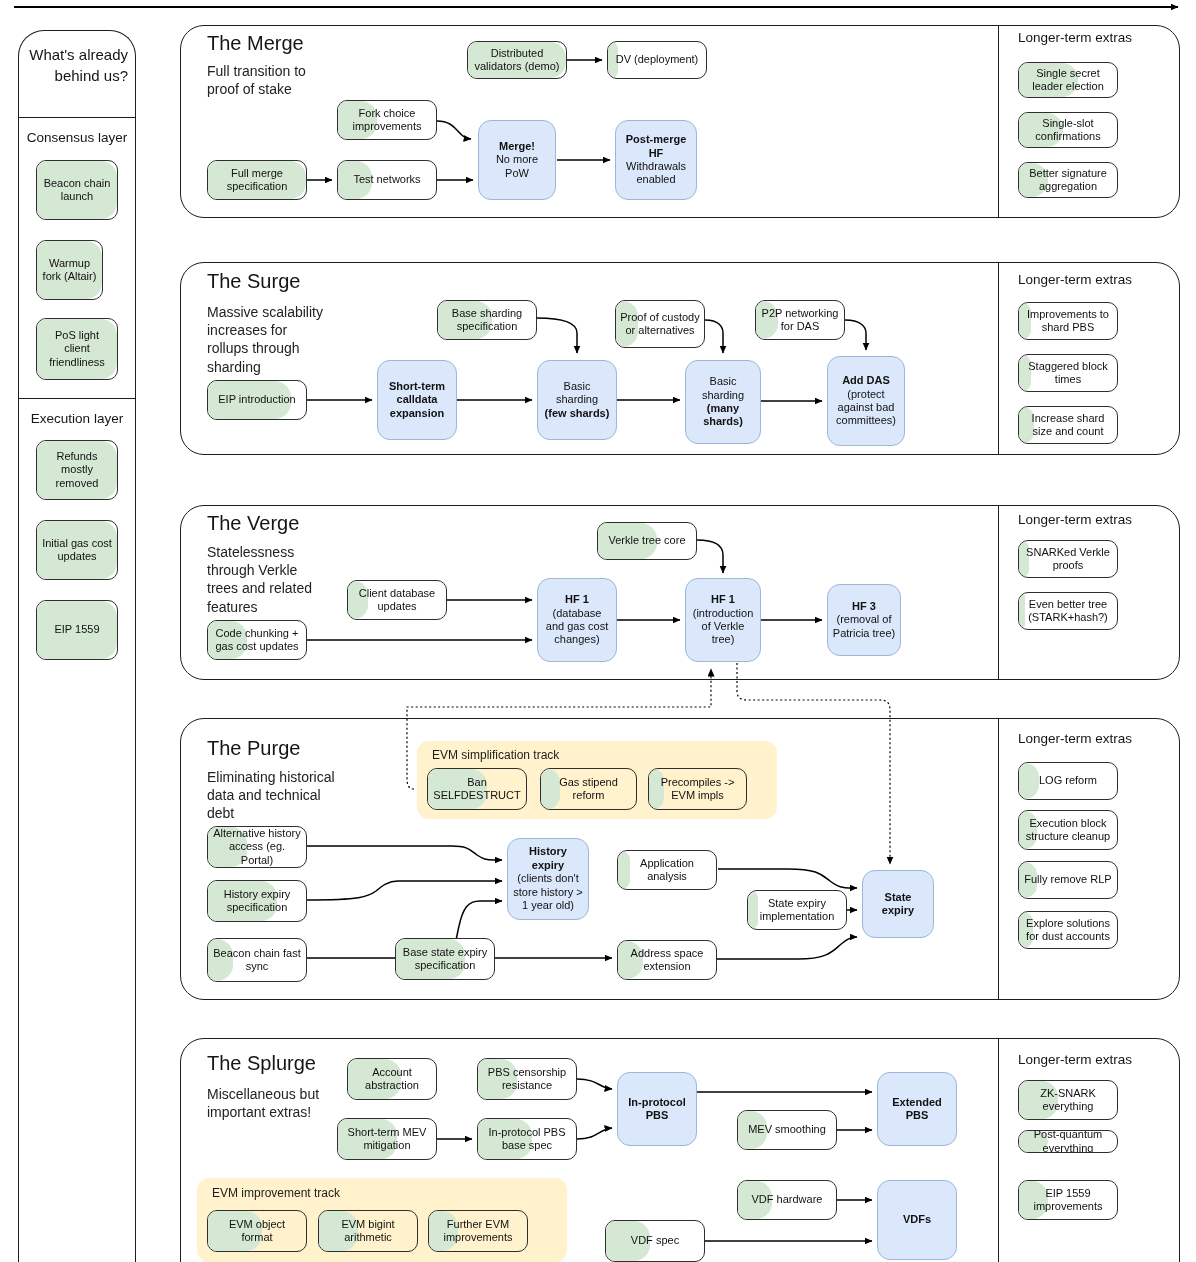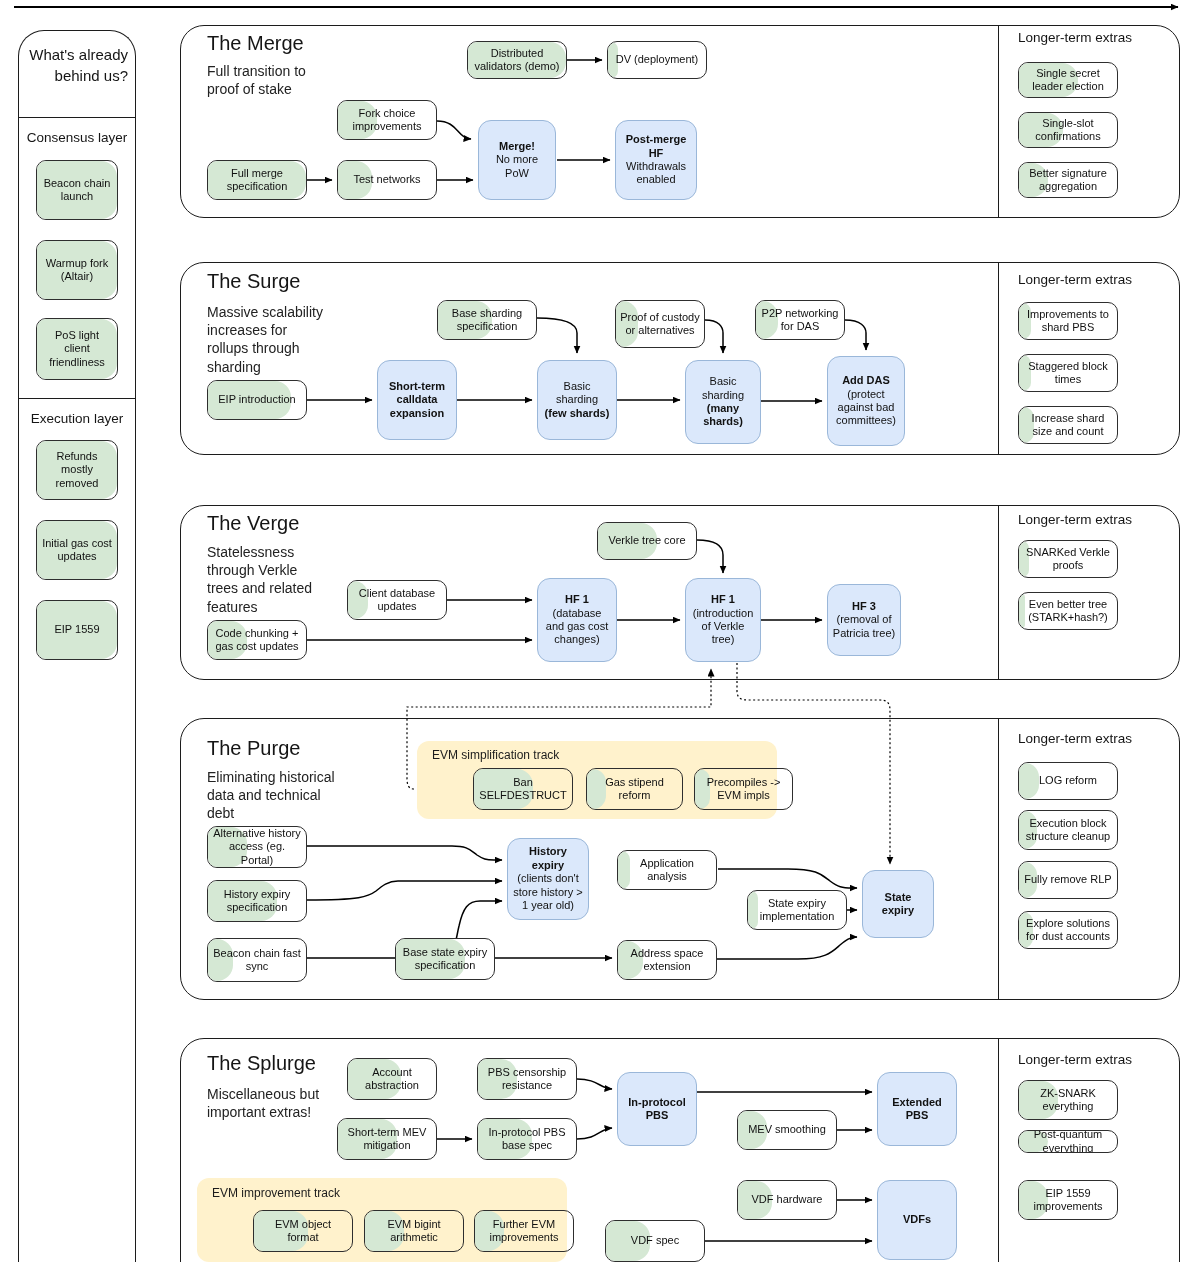--- a/index.html
+++ b/index.html
@@ -11,21 +11,21 @@
   .hline{position:absolute;height:0;border-top:1.6px solid #1c1c1c;}
   .node{position:absolute;box-sizing:border-box;border:1.3px solid #2e2e2e;border-radius:10px;background:#fff;
         display:flex;align-items:center;justify-content:center;text-align:center;
         font-size:11px;line-height:1.22;overflow:hidden;padding:2px 4px;}
   .node .fill{position:absolute;left:0;top:0;bottom:0;background:var(--green,#d5e8d4);
         border-radius:7px 16px 16px 7px;}
   .node span{position:relative;}
   .blue{background:var(--blue,#dbe8fb);border-color:var(--blue_border,#9ab7d9);border-radius:13px;}
   .blue .t{font-weight:bold;display:block;}
   .blue .s,.blue .pre{display:block;font-weight:normal;}
-  .ynode{background:transparent;margin-left:46px;}
+  .ynode{background:transparent;}
   .ytrack{position:absolute;background:var(--yellow,#fff2cc);border-radius:12px;}
   .ytrack-label{position:absolute;font-size:12px;color:#1c1c1c;}
   .sec-title{position:absolute;font-size:20px;color:#151515;}
   .sec-sub{position:absolute;font-size:14px;line-height:1.3;color:#222;}
   .extras-title{position:absolute;font-size:13.5px;color:#151515;}
   .side-title{position:absolute;font-size:15px;line-height:1.4;text-align:right;color:#151515;}
   .side-label{position:absolute;font-size:13.5px;text-align:center;color:#151515;}
   svg.wires{position:absolute;left:0;top:0;pointer-events:none;}
 </style>
 </head>
@@ -102,21 +102,21 @@
     <path d="M705,1241 H872" marker-end="url(#ah)"></path>
   </g>
 </svg>
 
 <div class="side-title" style="left:26px;top:44px;width:102px">What's already behind us?</div>
 <div class="side-label" style="left:18px;top:130px;width:118px">Consensus layer</div>
 <div class="node" style="left:36px;top:160px;width:82px;height:60px">
     <i class="fill" style="width: 100%;"></i>
     <span>Beacon chain launch</span>
   </div>
-<div class="node" style="left:36px;top:240px;width:82px;height:60px">
+<div class="node" style="left:36px;top:240px;width:67px;height:60px">
     <i class="fill" style="width: 100%;"></i>
     <span>Warmup fork (Altair)</span>
   </div>
 <div class="node" style="left:36px;top:318px;width:82px;height:62px">
     <i class="fill" style="width: 100%;"></i>
     <span>PoS light client friendliness</span>
   </div>
 <div class="side-label" style="left:18px;top:411px;width:118px">Execution layer</div>
 <div class="node" style="left:36px;top:440px;width:82px;height:60px">
     <i class="fill" style="width: 100%;"></i>

